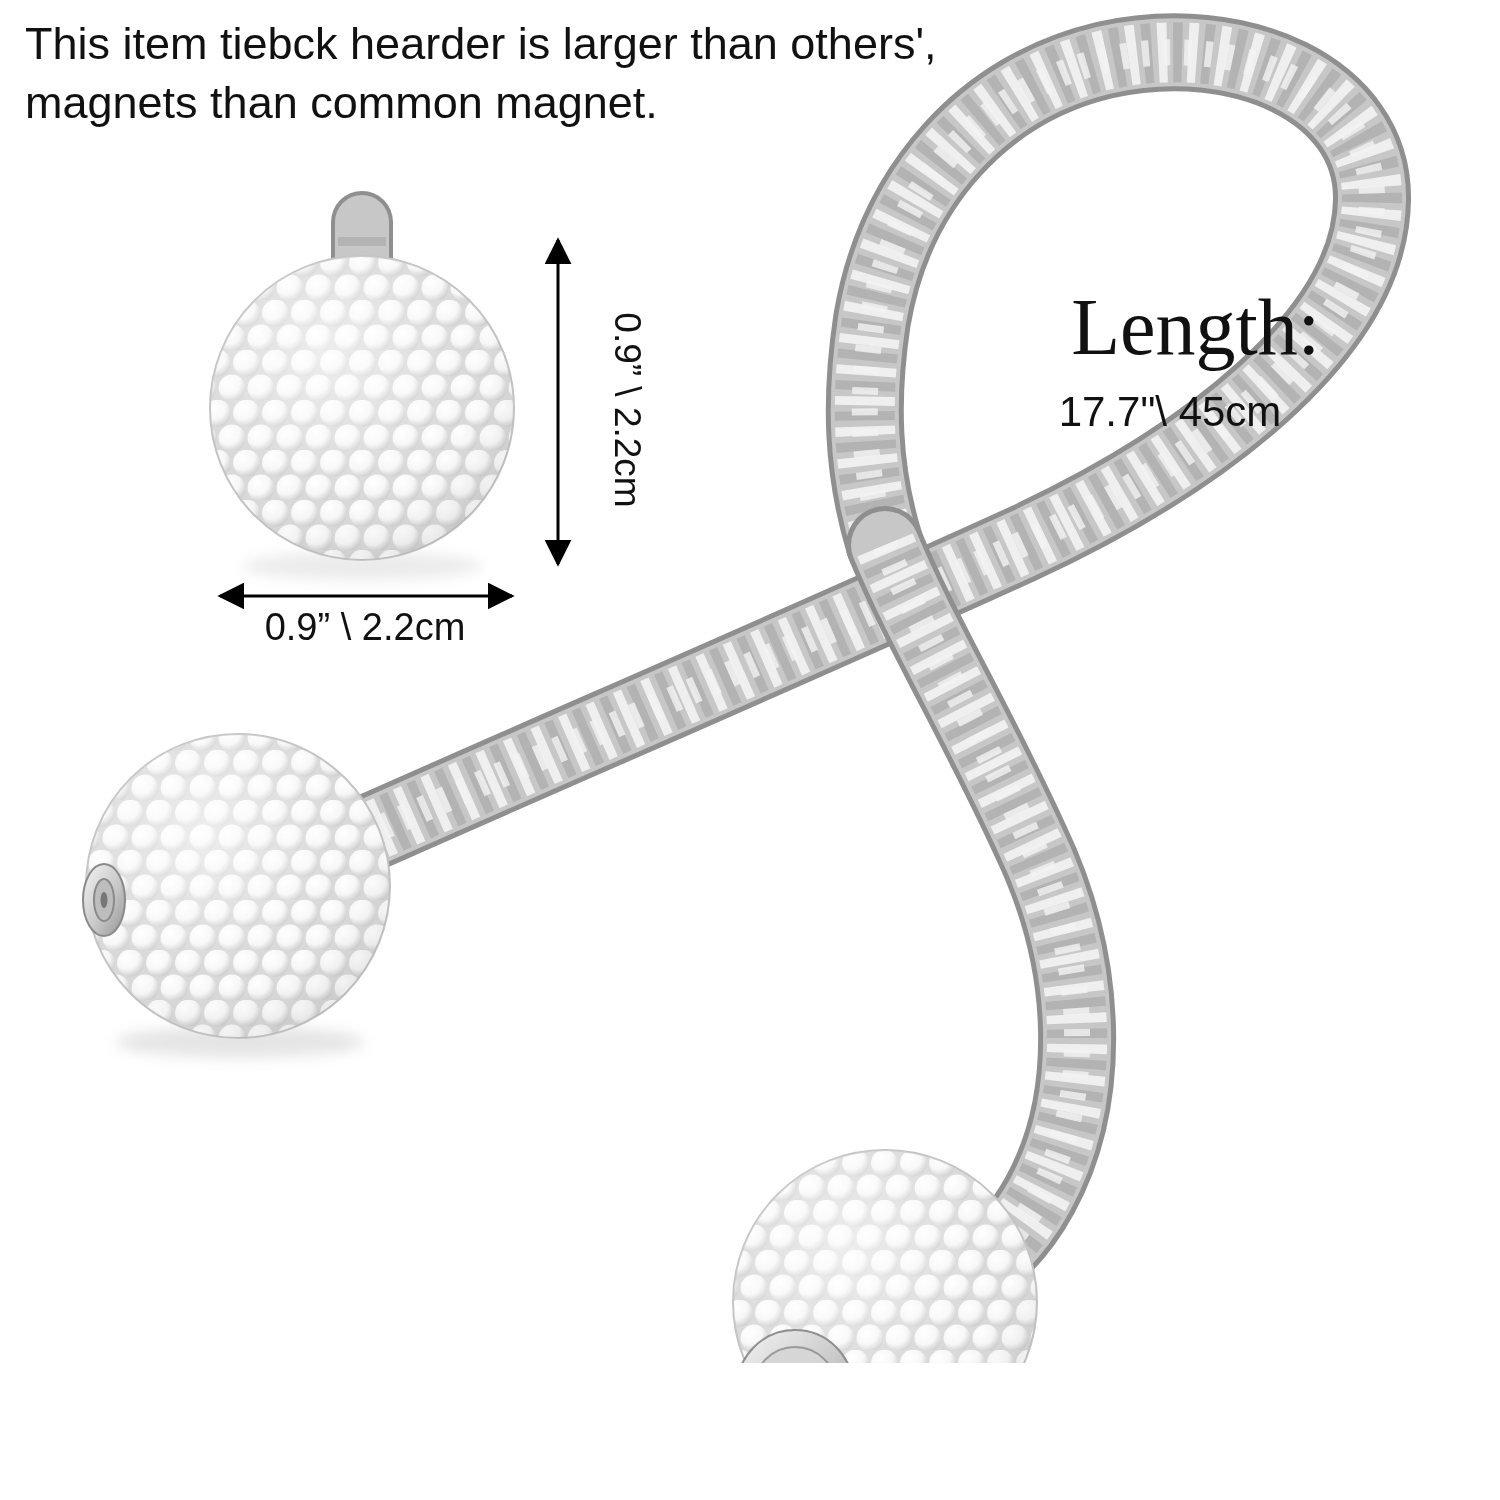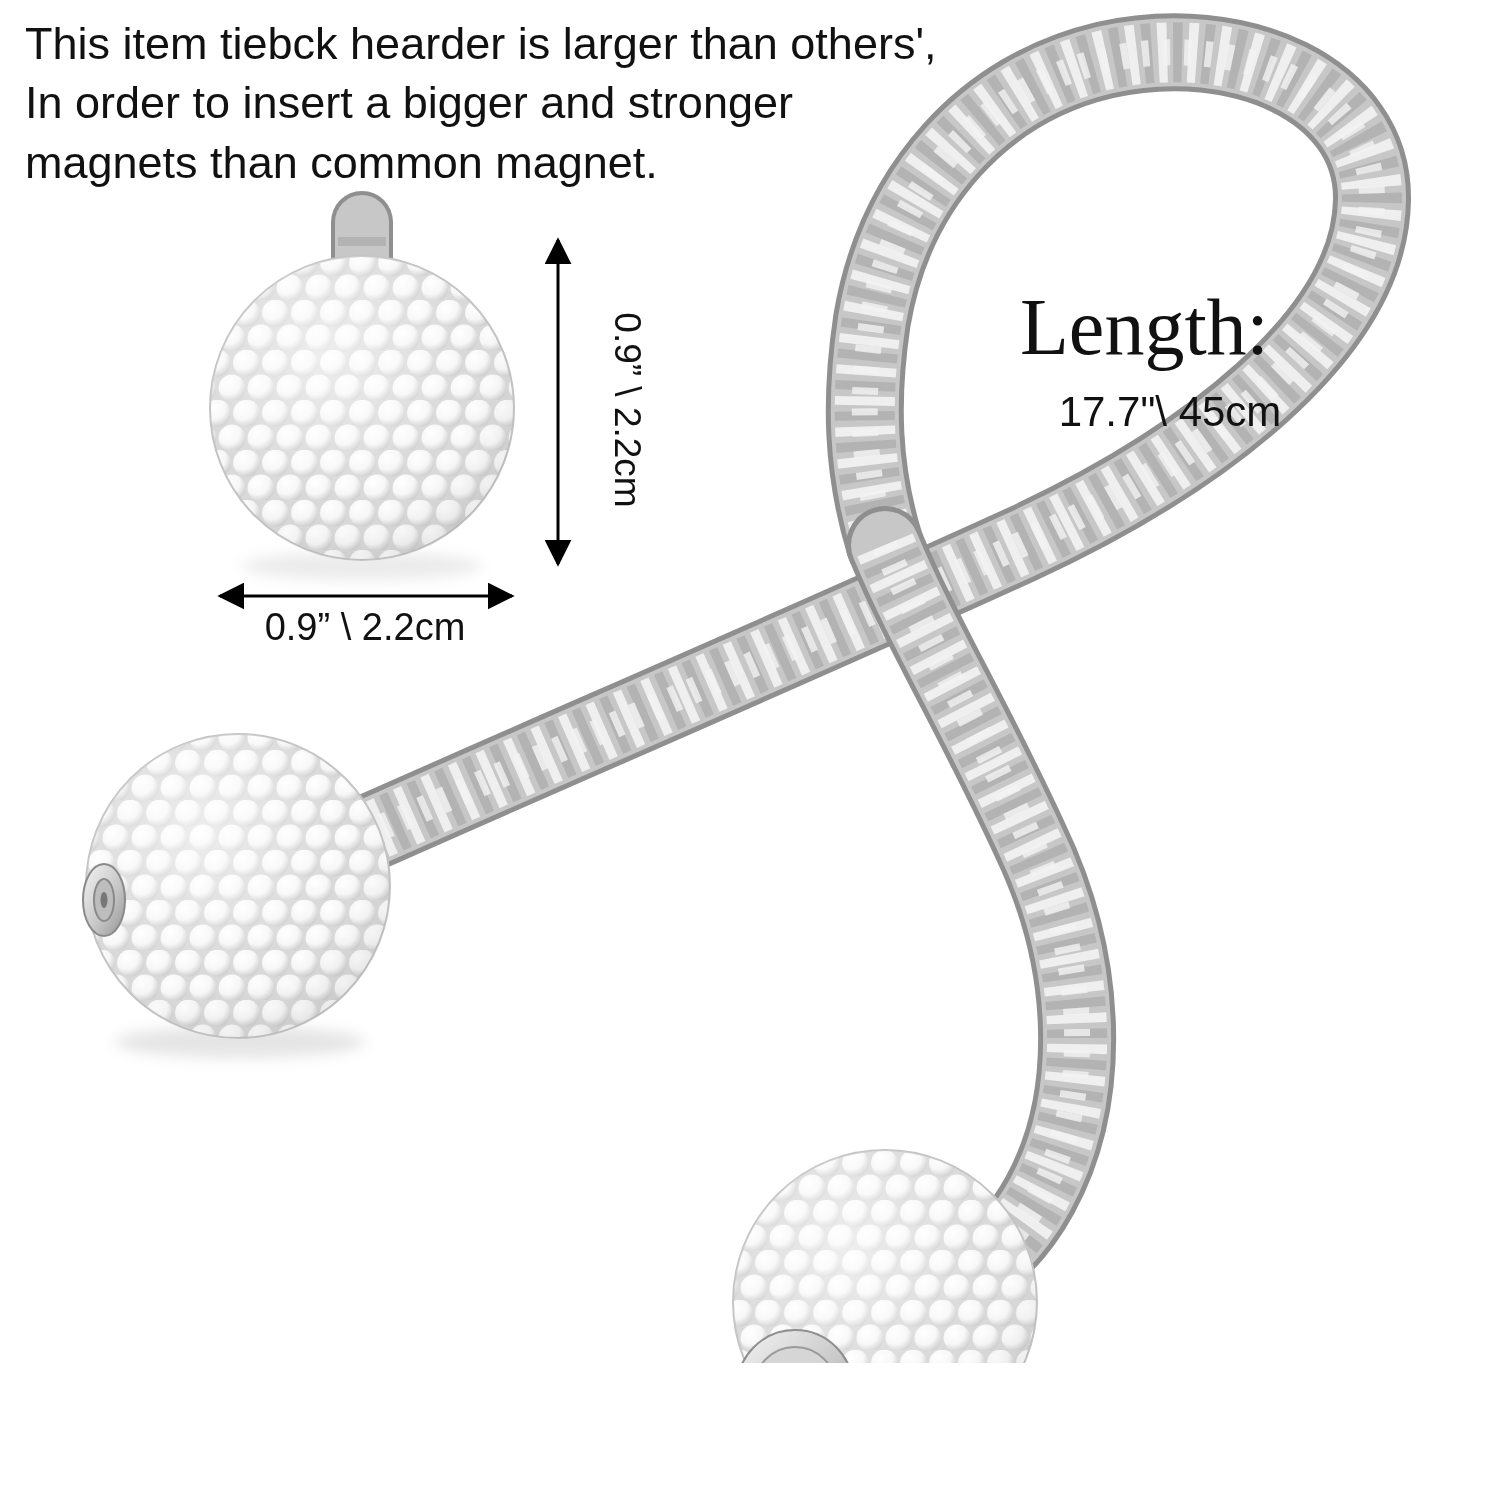--- a/index.html
+++ b/index.html
@@ -15,21 +15,21 @@
   .rope-body{fill:none;stroke:var(--rope-mid);stroke-width:68;stroke-linecap:round;}
   .rope-band-a{fill:none;stroke:var(--rope-light);stroke-width:60;stroke-dasharray:9 21;}
   .rope-band-b{fill:none;stroke:var(--rope-shadow);stroke-width:60;stroke-dasharray:9 21;stroke-dashoffset:15;opacity:.55;}
   .rope-core{fill:none;stroke:#f3f3f3;stroke-width:26;stroke-dasharray:7 14;opacity:.8;}
 
   .header{position:absolute;left:25px;top:14px;width:1080px;
           font-size:45px;line-height:1.32;color:var(--text);}
   .dim-label-h{position:absolute;left:205px;top:606px;width:320px;text-align:center;font-size:38px;}
   .dim-label-v{position:absolute;left:648px;top:245px;width:330px;text-align:center;font-size:37px;
                transform:rotate(90deg);transform-origin:0 0;}
-  .length-title{position:absolute;left:1020px;top:282px;width:300px;text-align:left;
+  .length-title{position:absolute;left:1020px;top:282px;width:300px;text-align:right;
                 font-family:"Liberation Serif", serif;font-size:80px;}
   .length-value{position:absolute;left:1020px;top:388px;width:300px;text-align:center;font-size:42px;}
   .product-label{position:absolute;left:85px;top:1262px;font-size:58px;}
 </style>
 </head>
 <body>
 
 <div class="canvas">
 
   <svg class="scene" viewBox="0 0 1500 1500" xmlns="http://www.w3.org/2000/svg">
@@ -115,21 +115,20 @@
       <circle cx="795" cy="1388" r="15" fill="#c2c2c2" stroke="#808080" stroke-width="2"></circle>
       <circle cx="795" cy="1388" r="5" fill="#6f6f6f"></circle>
     </g>
 
     <line x1="558" y1="240" x2="558" y2="564" stroke="#000000" stroke-width="3" marker-start="url(#arrow)" marker-end="url(#arrow)"></line>
     <line x1="220" y1="596" x2="512" y2="596" stroke="#000000" stroke-width="3" marker-start="url(#arrow)" marker-end="url(#arrow)"></line>
   </svg>
 
   <div class="header">
     <div>This item tiebck hearder is larger than others',</div>
-    <div>In order to insert a bigger and stronger</div>
     <div>magnets than common magnet.</div>
   </div>
 
   <div class="dim-label-v">0.9” \ 2.2cm</div>
 
   <div class="dim-label-h">0.9”  \ 2.2cm</div>
 
   <div class="length-title">Length:</div>
 
   <div class="length-value">17.7"\ 45cm</div>

